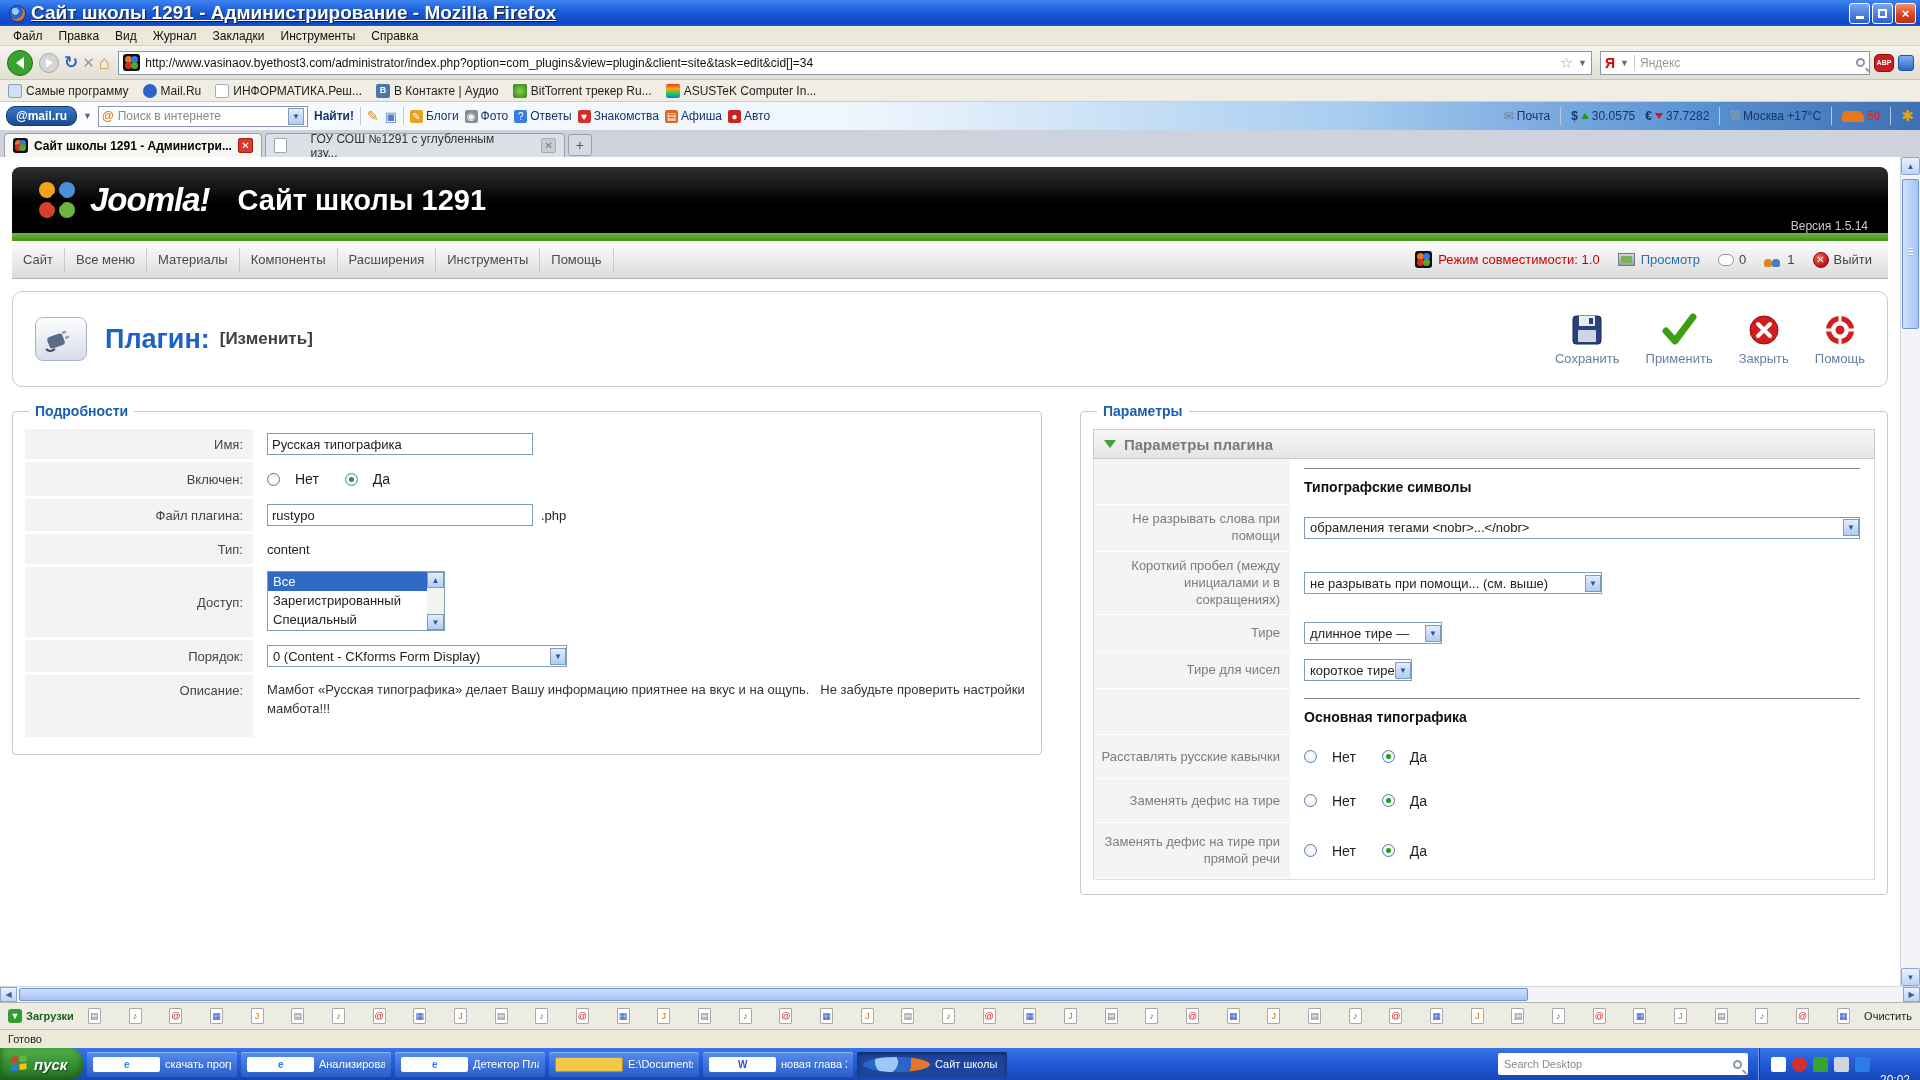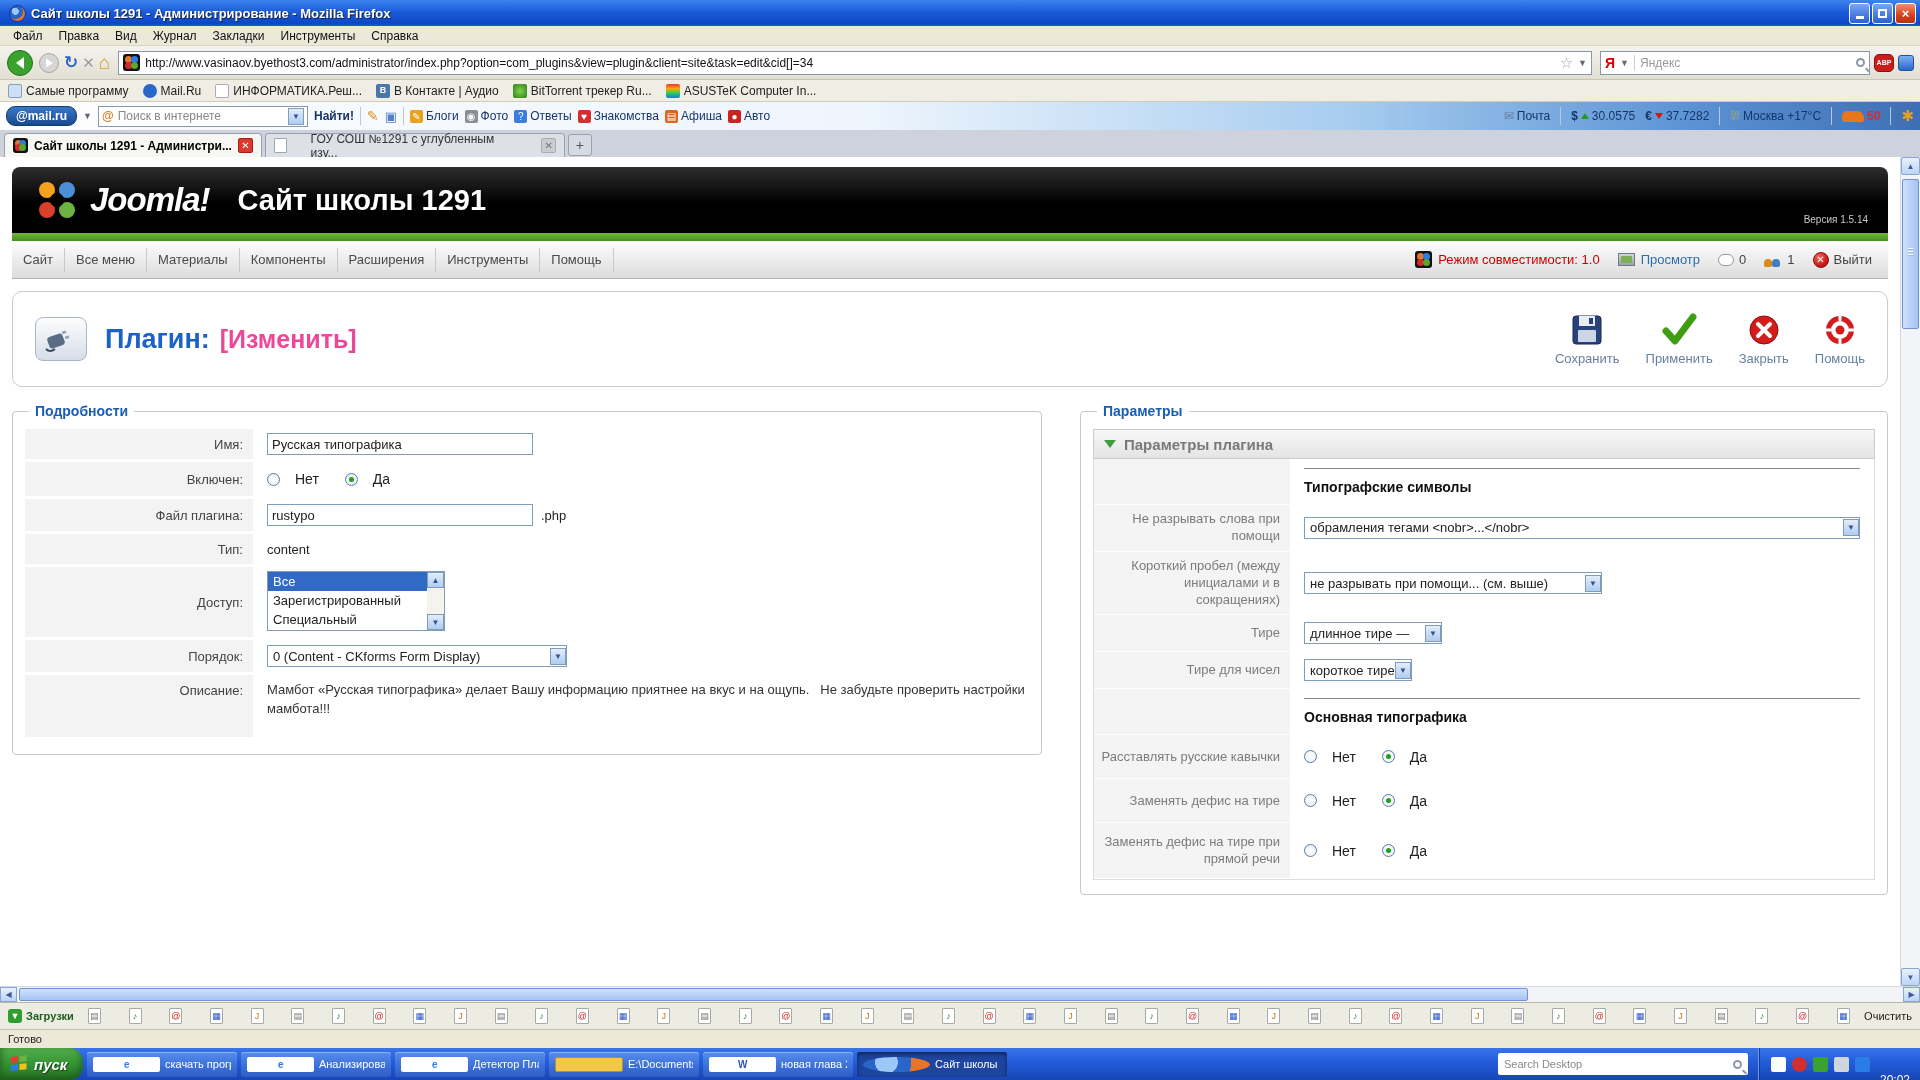--- a/index.html
+++ b/index.html
@@ -5,21 +5,21 @@
   * { margin:0; padding:0; box-sizing:border-box; }
   html,body { width:1920px; height:1080px; overflow:hidden; background:#000;
     font-family:"Liberation Sans","DejaVu Sans",sans-serif; }
   #screen { width:1920px; height:1080px; display:flex; flex-direction:column; background:#ECE9D8; }
 
   
   .titlebar { height:26px; background:linear-gradient(#3d84f0,#1b5cd8 45%,#0d47c7 90%,#1b5cd8);
     display:flex; align-items:center; padding:0 4px; flex:none; }
   .ff-logo { width:17px; height:17px; border-radius:50%; margin:0 5px;
     background:radial-gradient(circle at 35% 35%, #9cc8f7 0 25%, #2a66c9 26% 55%, #e8742a 56% 100%); border:1px solid #0a3a8c; }
-  .titletext { color:#fff; font-weight:bold; font-size:13px; text-shadow:1px 1px 1px #123; flex:1; }
+  .titletext { color:#fff; font-weight:bold; font-size:19px; text-shadow:1px 1px 1px #123; flex:1;text-decoration:underline; }
   .winbtns { display:flex; gap:2px; }
   .winbtn { width:21px; height:21px; border-radius:3px; border:1px solid #fff;
     background:linear-gradient(#7ba4ef,#2a5fd4); display:flex; align-items:center; justify-content:center; }
   .winbtn.close { background:linear-gradient(#ef9070,#d8401b 60%,#b63112); }
   .glyph-min { width:8px; height:3px; background:#fff; margin-top:9px; }
   .glyph-max { width:9px; height:9px; border:2px solid #fff; }
   .glyph-x { color:#fff; font-weight:bold; font-size:13px; line-height:1; }
 
   
   .menubar { height:20px; background:#ECE9D8; display:flex; align-items:center; gap:2px; padding-left:6px;
@@ -132,21 +132,21 @@
     border-left:1px solid #6f9bef; box-shadow:inset 1px 0 0 #16388c; color:#fff; }
   .trayico { width:15px; height:15px; border-radius:2px; }
   .clock { font-size:12px; color:#fff; margin-left:4px;margin-top:32px; }
 
   
   .j-header { height:66px; background:linear-gradient(#2e2e2e,#000 55%); border-radius:8px 8px 0 0;
     display:flex; align-items:center; padding:0 22px; position:relative; }
   .j-logo { display:flex; align-items:center; gap:10px; }
   .j-logotext { color:#fff; font-size:33px; font-weight:bold; font-style:italic; letter-spacing:-1px; }
   .j-sitetitle { color:#fff; font-size:29px; font-weight:bold; margin-left:28px; }
-  .j-version { position:absolute; right:20px; bottom:8px; color:#c9c9c9; font-size:10px; }
+  .j-version { position:absolute; right:20px; bottom:0; color:#c9c9c9; font-size:12px; }
   .j-green { height:8px; background:linear-gradient(#74b63a,#43901d); }
   .j-menubar { height:38px; background:linear-gradient(#fdfdfd,#dcdcdc); border-bottom:1px solid #b4b4b4;
     display:flex; align-items:center; font-size:13px; color:#4a4a4a; }
   .j-mitem { padding:0 11px; height:24px; display:flex; align-items:center; border-right:1px solid #c9c9c9; }
   .j-right { margin-left:auto; display:flex; align-items:center; gap:18px; padding-right:16px; font-size:13px; }
   .j-compat { color:#cc0000; display:flex; align-items:center; gap:6px; }
   .j-link { color:#2a6db0; display:flex; align-items:center; gap:6px; }
   .j-stat { color:#444; display:flex; align-items:center; gap:5px; }
   .miniJ { width:17px; height:17px; border-radius:3px; background:#111; position:relative; flex:none; }
   .miniJ i { position:absolute; width:7px; height:7px; border-radius:50%; }
@@ -158,21 +158,21 @@
   .redx { width:16px; height:16px; border-radius:50%; background:radial-gradient(circle at 35% 30%,#f26a5a,#c41212 70%);
     color:#fff; font-size:10px; font-weight:bold; display:flex; align-items:center; justify-content:center; border:1px solid #8c0c0c; }
   .flagico { width:17px; height:13px; background:linear-gradient(#cfd6de,#98a3ad); border:1px solid #707a84; position:relative; }
   .flagico:after { content:""; position:absolute; inset:2px; background:#7fae58; }
 
   .j-toolbarbox { margin-top:12px; border:1px solid #ccc; border-radius:10px; background:#fff; height:96px;
     display:flex; align-items:center; padding:0 22px; }
   .plugico { width:52px; height:44px; border:1px solid #aab4c8; border-radius:8px;
     background:linear-gradient(#fdfdfd,#d7dde8); display:flex; align-items:center; justify-content:center; }
   .j-pagetitle { font-size:27px; font-weight:bold; color:#1b62c6; margin-left:18px; }
-  .j-pagesub { font-size:25px; font-weight:bold; color:#ec4899; margin-left:10px; }
+  .j-pagesub { font-size:17px; font-weight:bold; color:#404040; margin-left:10px; }
   .j-tools { margin-left:auto; display:flex; gap:26px; }
   .j-tool { display:flex; flex-direction:column; align-items:center; gap:4px; font-size:13px; color:#66809f; }
 
   .j-panels { display:flex; gap:38px; margin-top:16px; align-items:flex-start; }
   fieldset { border:1px solid #c8c8c8; border-radius:4px; background:#fff; padding:10px 12px 14px; }
   legend { color:#1a5db5; font-weight:bold; font-size:14px; padding:0 6px; margin-left:4px; }
   .fs-left { width:1030px; }
   .fs-right { flex:1; }
 
   .d-row { display:flex; margin-bottom:3px; }

